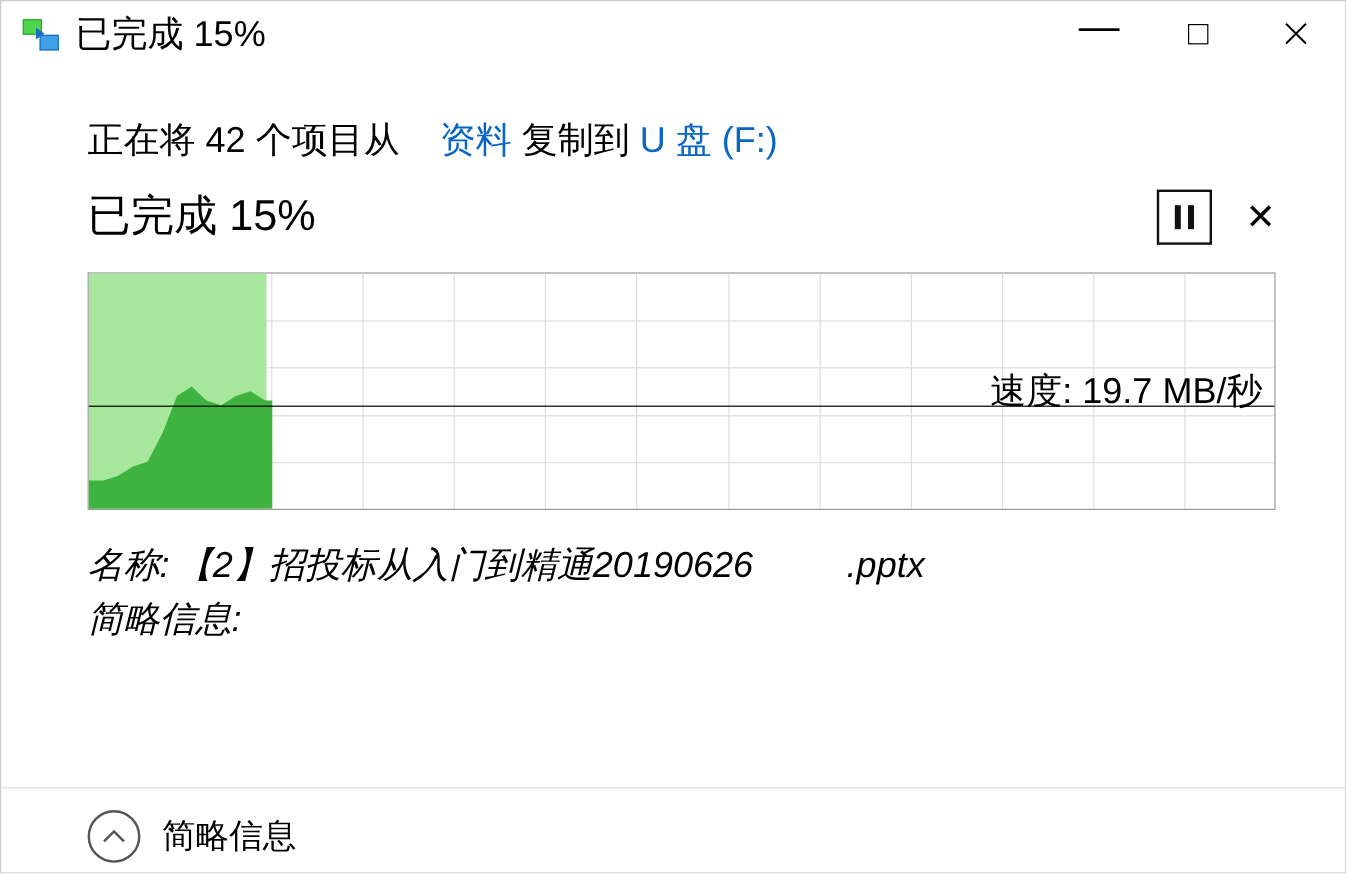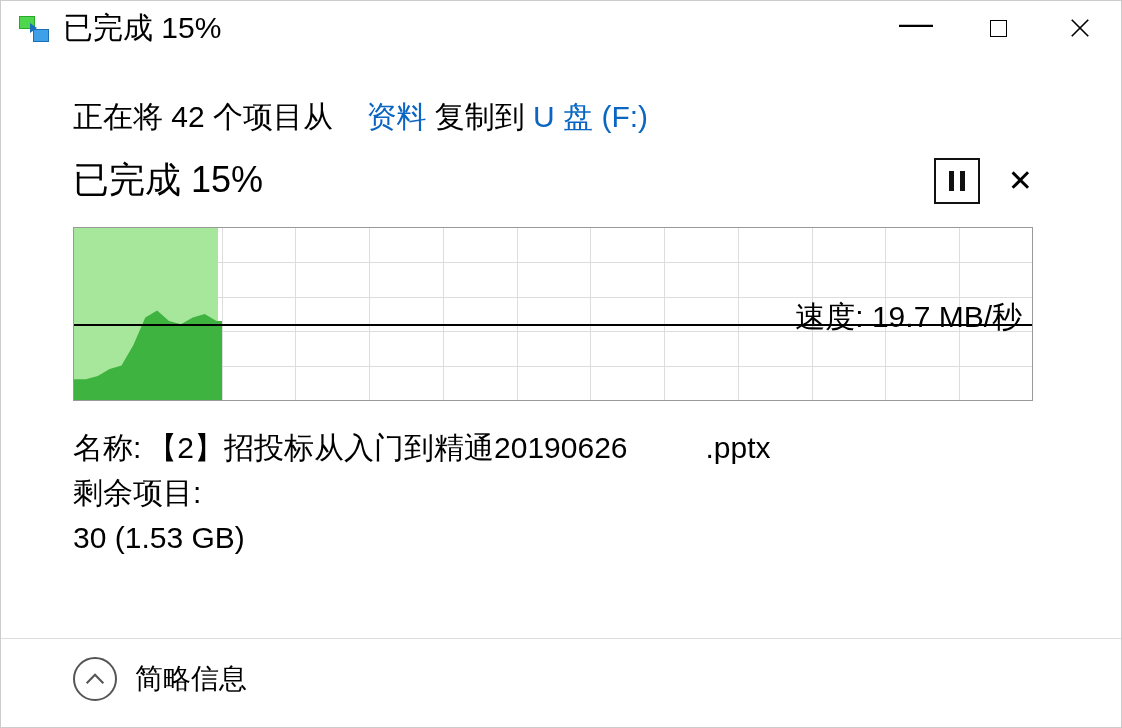--- a/index.html
+++ b/index.html
@@ -72,21 +72,21 @@
       cursor: pointer;
     }
     .win-minimize { font-size: 34px; margin-top: -12px; }
     .win-maximize-box {
       width: 17px; height: 17px;
       border: 1.5px solid #000;
     }
     .win-close svg { width: 22px; height: 22px; }
 
     .content {
-      padding: 30px 88px 0 72px;
+      padding: 30px 58px 0 72px;
       flex: 1;
       display: flex;
       flex-direction: column;
     }
 
     .copy-line {
       font-size: 30px;
       color: #000;
       margin-top: 12px;
     }
@@ -123,21 +123,21 @@
     }
     .cancel-x {
       font-size: 30px;
       font-weight: 500;
       margin-left: 28px;
       cursor: pointer;
     }
 
     .chart {
       margin-top: 22px;
-      height: 174px;
+      height: 198px;
       border: 1.5px solid #999;
       position: relative;
       background: #fff;
     }
     .grid-lines {
       position: absolute;
       inset: 0;
     }
     .grid-v {
       position: absolute;
@@ -181,25 +181,25 @@
       color: #000;
       background: transparent;
     }
 
     .details {
       margin-top: 24px;
       font-size: 30px;
       color: #000;
       line-height: 1.5;
     }
-    .details .row { display: flex; gap: 6px; }
+    .details .row { display: flex; gap: 6px; font-style: italic; }
 
     .footer {
       margin-top: auto;
-      padding: 18px 72px 26px 72px;
+      padding: 18px 72px 8px 72px;
       border-top: 1px solid #ddd;
       display: flex;
       align-items: center;
       gap: 18px;
     }
     .collapse-btn {
       width: 44px; height: 44px;
       border: 2px solid #555;
       border-radius: 50%;
       display: flex;
@@ -282,24 +282,23 @@
       </div>
     </div>
 
     <div class="details">
       <div class="row">
         <span>名称:</span>
         <span>【2】招投标从入门到精通20190626</span>
         <span style="margin-left:72px">.pptx</span>
       </div>
       <div class="row">
-        <span>剩余项目:</span>
+        <span>简略信息:</span>
       </div>
       <div class="row">
-        <span>30 (1.53 GB)</span>
       </div>
     </div>
   </div>
 
   <div class="footer">
     <div class="collapse-btn">
       <svg viewBox="0 0 24 16">
         <path d="M2 13 L12 3 L22 13" stroke="#555" stroke-width="2.5" fill="none"></path>
       </svg>
     </div>

